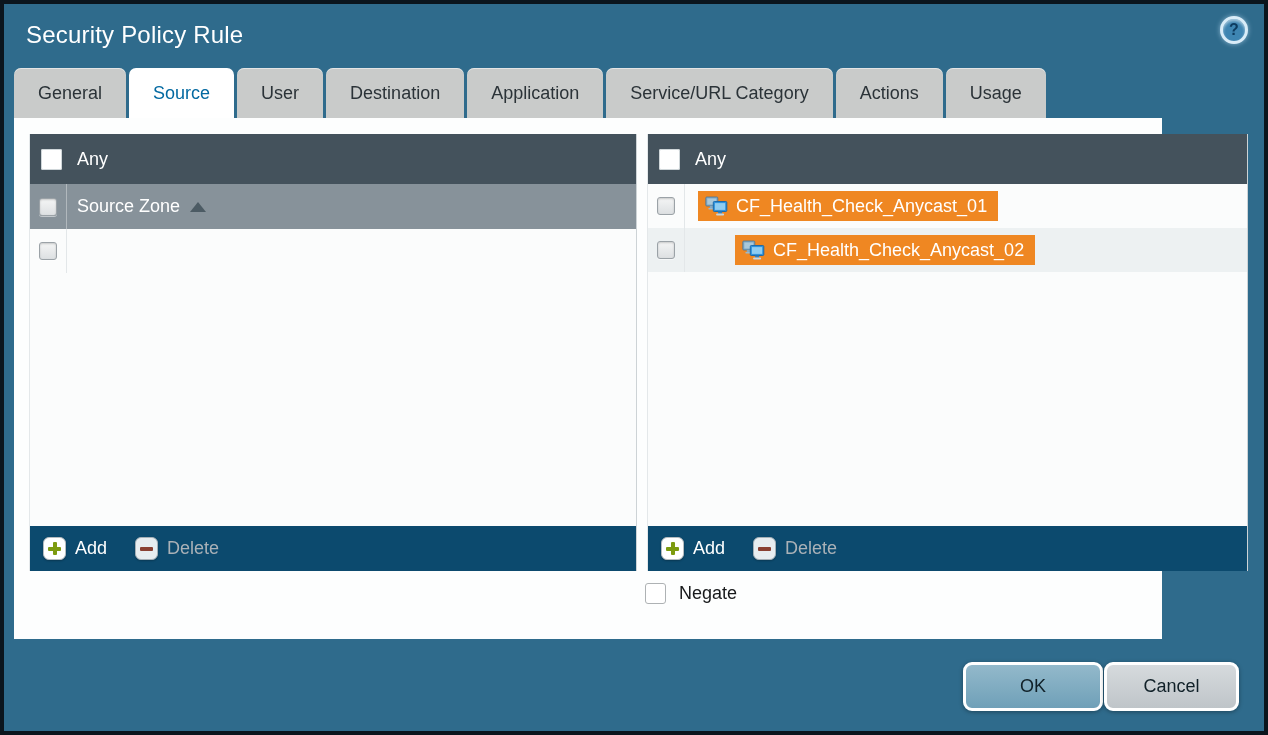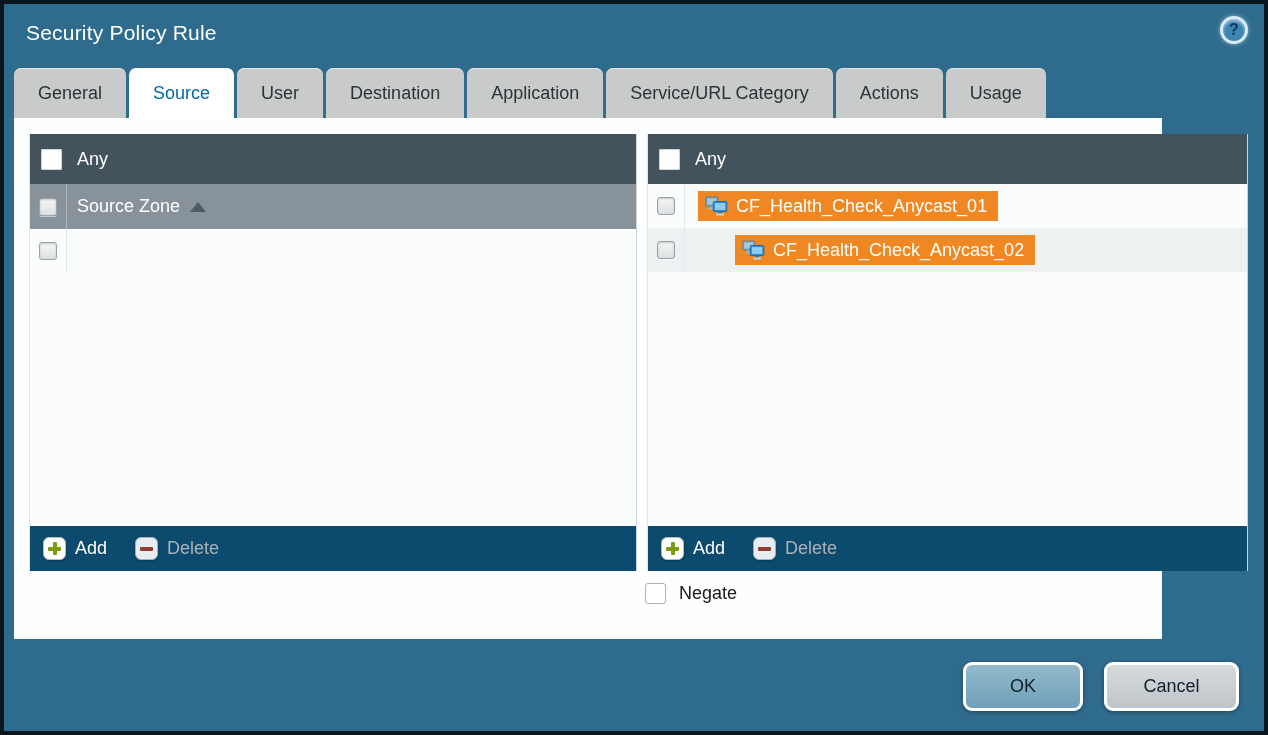--- a/index.html
+++ b/index.html
@@ -5,21 +5,21 @@
   * { margin:0; padding:0; box-sizing:border-box; }
   html,body { background:#1a1a1a; font-family:"Liberation Sans", sans-serif; }
   .dialog {
     position:relative; width:1268px; height:735px;
     border:4px solid #0b151d; background:#2f6b8c; overflow:hidden;
   }
   
   .title-bar { position:absolute; top:0; left:0; right:0; height:62px; }
   .title-bar h1 {
     position:absolute; left:22px; top:17px;
-    font-size:21px; font-weight:400; color:#ffffff; letter-spacing:.2px;
+    font-size:24px; font-weight:400; color:#ffffff; letter-spacing:.2px;
   }
   .help-btn {
     position:absolute; top:12px; right:16px; width:28px; height:28px;
     border-radius:50%; background:#3e85b2;
     border:3px solid #d9ecf8; color:#0d3a5e; font-weight:bold; font-size:16px;
     display:flex; align-items:center; justify-content:center;
     box-shadow:0 0 5px rgba(200,230,250,.6), inset 0 2px 3px rgba(255,255,255,.55);
     cursor:pointer;
   }
   
@@ -109,21 +109,21 @@
   }
   .negate-label { font-size:18px; color:#17191b; }
   
   .btn {
     position:absolute; height:49px; border-radius:9px;
     border:3px solid #ffffff; font-size:18px; color:#102028; cursor:pointer;
     font-family:"Liberation Sans", sans-serif;
     box-shadow:0 1px 4px rgba(0,0,0,.35);
   }
   .btn.ok {
-    left:959px; top:658px; width:120px;
+    left:959px; top:658px; width:140px;
     background:linear-gradient(#93b9cb,#6fa0b8);
   }
   .btn.cancel {
     left:1100px; top:658px; width:135px;
     background:linear-gradient(#d6dadd,#bfc5c9);
   }
 </style>
 </head>
 <body>
 

